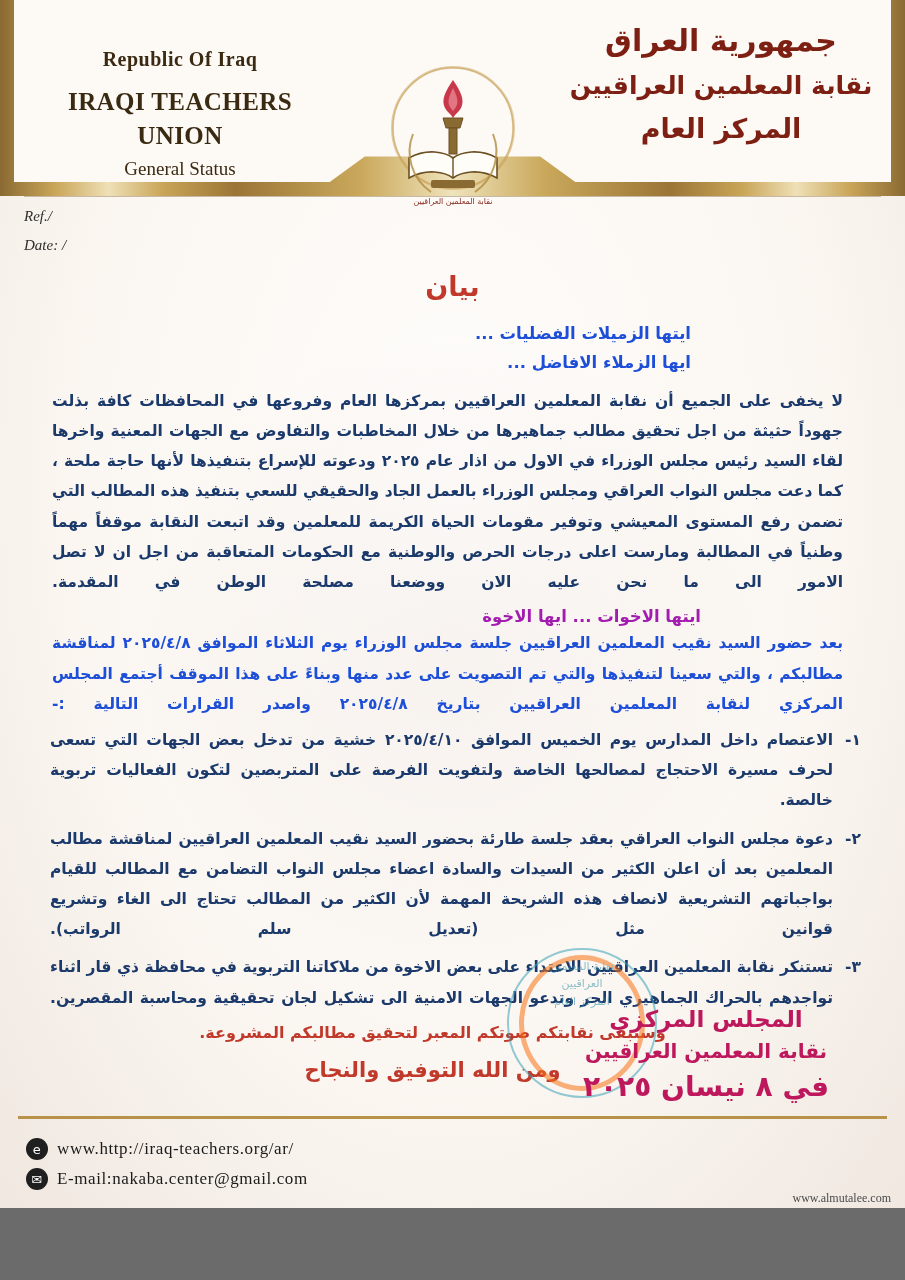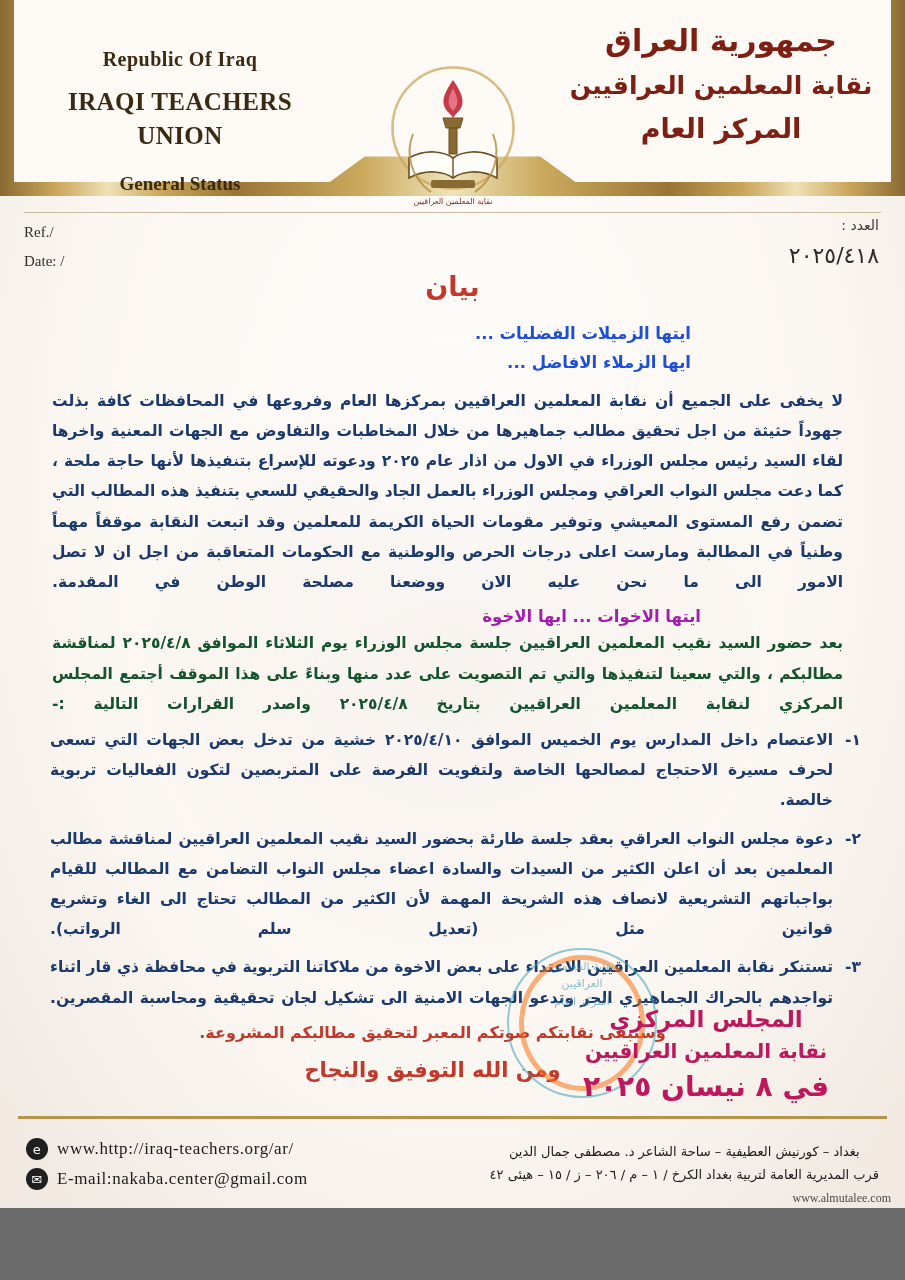--- a/index.html
+++ b/index.html
@@ -64,21 +64,21 @@
     left: 30px;
     top: 46px;
     width: 300px;
     text-align: center;
     color: #3b2a12;
     font-family: "Liberation Serif", serif;
     line-height: 1.35;
   }
   .hdr-left .l1 { font-size: 20px; font-weight: 700; letter-spacing: .5px; }
   .hdr-left .l2 { font-size: 25px; font-weight: 700; letter-spacing: .4px; margin-top: 12px; }
-  .hdr-left .l3 { font-size: 19px; font-weight: 700; margin-top: 18px; }
+  .hdr-left .l3 { font-size: 19px; font-weight: 400; margin-top: 3px; }
 
   .hdr-right {
     position: absolute;
     right: 24px;
     top: 18px;
     width: 320px;
     text-align: center;
     direction: rtl;
     color: #7d1f12;
     font-family: "DejaVu Sans", sans-serif;
@@ -105,21 +105,22 @@
     border-radius: 50%;
     border: 2px solid #caa45c;
     opacity: .55;
   }
   .emblem svg { position: relative; }
 
   
   .meta-row {
     position: relative;
     height: 62px;
-    margin-top: 16px;
+    margin-top: 0;
+    font-style: italic;
   }
   .meta-left {
     position: absolute;
     left: 24px;
     top: 6px;
     font-family: "Liberation Serif", serif;
     font-size: 15px;
     color: #2e2e2e;
     line-height: 1.9;
   }
@@ -181,21 +182,21 @@
     font-weight: 600;
   }
   .subhead {
     color: #a21caf;
     font-size: 16.5px;
     font-weight: 700;
     margin: 10px 0 2px 0;
     padding-right: 160px;
   }
   .para2 {
-    color: #14532d;
+    color: #1d4ed8;
     font-size: 15.5px;
     line-height: 1.95;
     text-align: justify;
     text-align-last: justify;
     margin: 2px 0 4px 0;
     padding: 0 18px 0 8px;
     font-weight: 600;
   }
   .items { margin: 6px 0 0 0; padding: 0; list-style: none; }
   .item {
@@ -382,24 +383,20 @@
         <text x="66" y="142" text-anchor="middle" font-size="8" fill="#8a2d20" font-family="DejaVu Sans">نقابة المعلمين العراقيين</text>
       </svg>
     </div>
   </div>
 
   <div class="meta-row">
     <div class="meta-rule"></div>
     <div class="meta-left">
       <div>Ref./</div>
       <div>Date: /</div>
-    </div>
-    <div class="meta-right">
-      <div>العدد :</div>
-      <div class="num">٢٠٢٥/٤١٨</div>
     </div>
   </div>
 
   <div class="body-wrap">
 
     <div class="title-bayan">بيان</div>
 
     <div class="salutation">ايتها الزميلات الفضليات ...</div>
     <div class="salutation">ايها الزملاء الافاضل ...</div>
 
@@ -448,20 +445,16 @@
       <div class="f-left">
         <div class="f-line">
           <span class="fic">e</span>
           <span>www.http://iraq-teachers.org/ar/</span>
         </div>
         <div class="f-line">
           <span class="fic">✉</span>
           <span>E-mail:nakaba.center@gmail.com</span>
         </div>
       </div>
-      <div class="f-right">
-        <div>بغداد – كورنيش العطيفية – ساحة الشاعر د. مصطفى جمال الدين</div>
-        <div>قرب المديرية العامة لتربية بغداد الكرخ / ١ – م / ٢٠٦ – ز / ١٥ – هيئى ٤٢</div>
-      </div>
     </div>
     <div class="f-credit">www.almutalee.com</div>
   </div>
 </div>
 
 </body></html>

